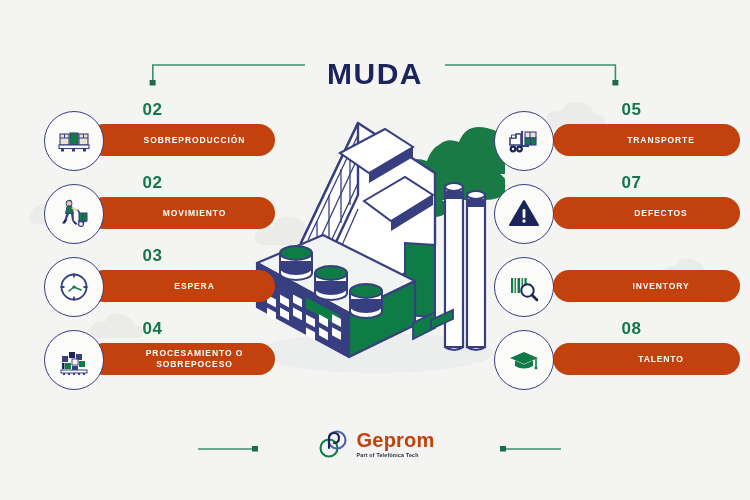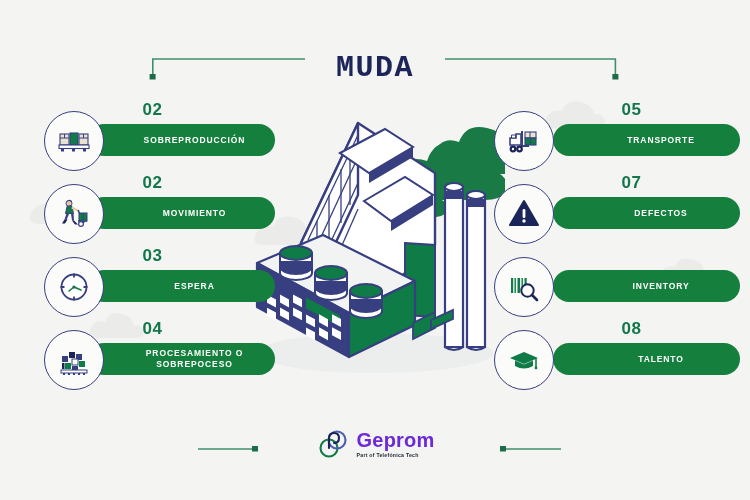--- a/index.html
+++ b/index.html
@@ -8,21 +8,21 @@
     background:#f4f4f3;
     font-family:"Liberation Sans", sans-serif;
     position:relative;
   }
   .canvas{position:absolute;inset:0;width:750px;height:500px;}
 
   
   .bg-clouds{position:absolute;inset:0;z-index:0;}
 
   
-  .header{position:absolute;left:0;top:30px;width:750px;height:60px;z-index:3;font-family:Liberation Mono, monospace;}
+  .header{position:absolute;left:0;top:36px;width:750px;height:60px;z-index:3;}
   .title{
     position:absolute;left:0;right:0;top:38px;
     text-align:center;
     font-size:30px;font-weight:bold;letter-spacing:1.5px;
     color:#1b2559;
     transform:translateY(-50%);
   }
   .header-rule{position:absolute;top:0;left:0;width:750px;height:60px;}
 
   
@@ -35,21 +35,21 @@
     position:absolute;top:0;left:0;width:245px;
     text-align:center;
     font-size:17px;font-weight:bold;color:#12774a;
     letter-spacing:0.5px;
   }
   .col-right .item-num{left:29px;}
 
   .pill{
     position:absolute;top:24px;left:58px;
     width:187px;height:32px;
-    background:#15803d;
+    background:#c2410c;
     border-radius:16px;
     display:flex;align-items:center;justify-content:center;
     box-sizing:border-box;
     padding-left:34px;padding-right:8px;
   }
   .col-right .pill{left:73px;padding-left:39px;padding-right:10px;}
   .pill-label{
     color:#ffffff;font-size:8.5px;font-weight:bold;
     letter-spacing:0.9px;text-align:center;line-height:11px;
     text-transform:uppercase;
@@ -68,21 +68,21 @@
   .illustration{position:absolute;left:245px;top:95px;width:260px;height:285px;z-index:2;}
 
   
   .footer{position:absolute;left:0;top:425px;width:750px;height:60px;z-index:3;}
   .footer-rule{position:absolute;left:0;top:0;width:750px;height:40px;}
   .logo{
     position:absolute;left:0;right:0;top:2px;
     display:flex;align-items:center;justify-content:center;gap:7px;
   }
   .logo-text{display:flex;flex-direction:column;align-items:flex-start;}
-  .logo-name{font-size:20px;font-weight:bold;color:#6d28d9;letter-spacing:0.2px;line-height:20px;}
+  .logo-name{font-size:20px;font-weight:bold;color:#c2410c;letter-spacing:0.2px;line-height:20px;}
   .logo-tag{font-size:5.2px;font-weight:bold;color:#1b2331;letter-spacing:0.25px;margin-top:2px;}
 </style>
 </head>
 <body>
 
 <div class="canvas">
 
   <svg class="bg-clouds" width="750" height="500" viewBox="0 0 750 500">
     <g fill="#ebebea">
       <path d="M30 215 q6-14 20-10 q4-14 20-11 q14 2 16 14 q12 0 13 9 q-1 7-12 7 l-48 0 q-11 0-9-9z"></path>

